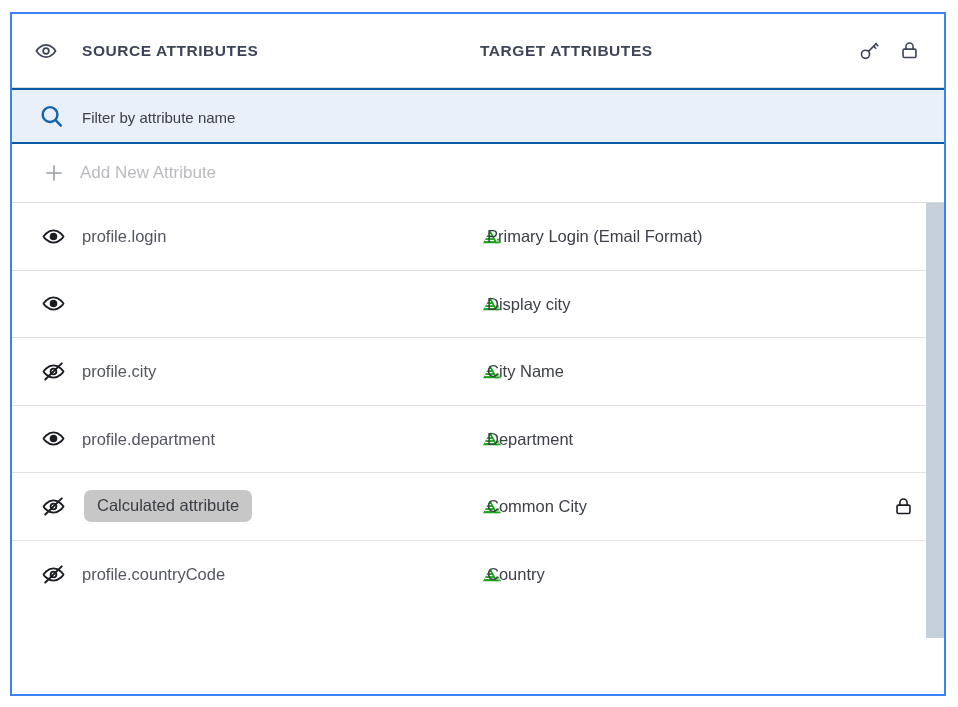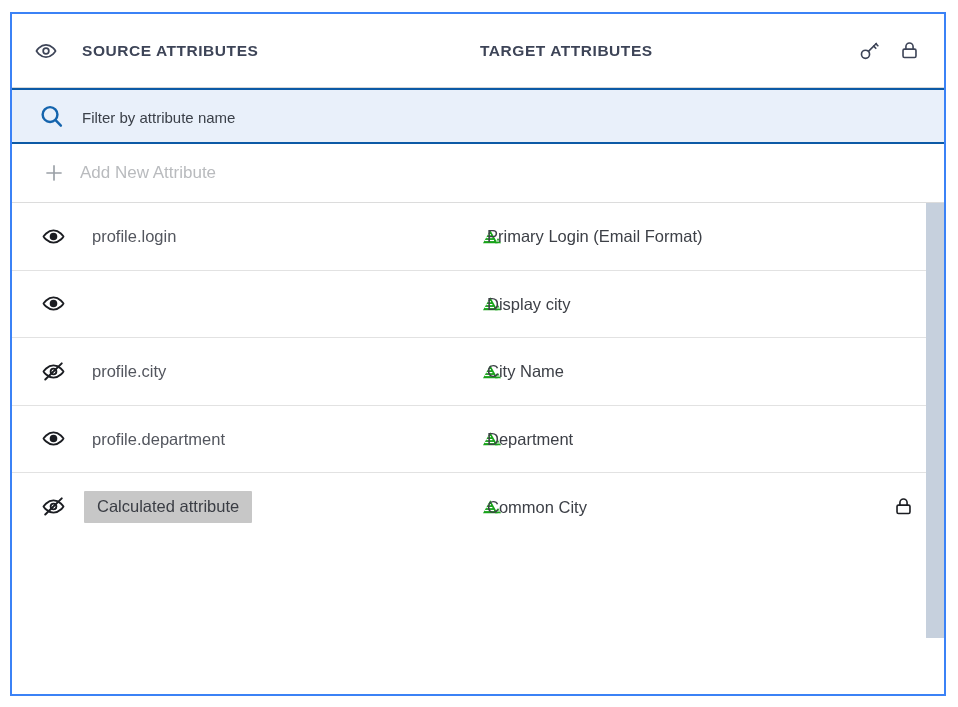--- a/index.html
+++ b/index.html
@@ -186,33 +186,33 @@
     top: 50%;
     transform: translateY(-50%);
     width: 24px;
     height: 24px;
     display: flex;
     align-items: center;
     justify-content: center;
   }
   .row-source {
     position: absolute;
-    left: 80px;
+    left: 70px;
     top: 50%;
     transform: translateY(-50%);
     font-size: 16.5px;
     color: #53565e;
     white-space: nowrap;
   }
   .row-source.chip {
     left: 72px;
     background: #c7c7c7;
     color: #3a3d44;
     padding: 6px 13px 7px 13px;
-    border-radius: 1px;
+    border-radius: 7px;
     font-size: 16.5px;
   }
   .row-mark {
     position: absolute;
     left: 469px;
     top: 50%;
     transform: translateY(-50%);
     width: 21px;
     height: 18px;
     display: flex;
@@ -425,20 +425,41 @@
     </span>
     <span class="row-target">Common City</span>
   <span class="row-lock">
             <svg width="21" height="21" viewBox="0 0 24 24" fill="none" stroke="#1b1d22" stroke-width="1.85" stroke-linecap="round" stroke-linejoin="round">
               <rect x="4.6" y="10.4" width="14.8" height="9.6" rx="1.6"></rect>
               <path d="M7.9 10.4V7.6a4.1 4.1 0 0 1 8.2 0v2.8"></path>
             </svg>
           </span>
         </div>
 
+  <div class="attr-row">
+    <span class="row-vis-icon">
+            <svg width="23" height="23" viewBox="0 0 24 24" fill="none" stroke="#1b1d22" stroke-width="1.95" stroke-linecap="round" stroke-linejoin="round">
+              <path d="M1.6 12S5.4 5.6 12 5.6 22.4 12 22.4 12 18.6 18.4 12 18.4 1.6 12 1.6 12z"></path>
+              <circle cx="12" cy="12" r="3.0"></circle>
+              <path d="M3.4 20.3 20.6 3.5" stroke-width="2.1"></path>
+            </svg>
+          </span>
+    <span class="row-source">profile.countryCode</span>
+    <span class="row-mark">
+      <svg width="20" height="17" viewBox="0 0 20 17" fill="none">
+        <path d="M1 15.3 8.3 2.2l7.4 13.1z" fill="#18a31a"></path>
+        <path d="M13.0 15.3 16.0 9.9l3.0 5.4z" fill="#18a31a"></path>
+        <path d="M2.6 12.5 12.0 12.5" stroke="#ffffff" stroke-width="1.15"></path>
+        <path d="M4.3 9.6 10.4 9.6" stroke="#ffffff" stroke-width="1.15"></path>
+        <path d="M6.1 6.7 9.0 6.7" stroke="#ffffff" stroke-width="1.1"></path>
+        <path d="M14.2 13.0 18.2 13.0" stroke="#ffffff" stroke-width="1.0"></path>
+      </svg>
+    </span>
+    <span class="row-target">Country</span>
+  </div>
 </div>
 
     <div class="scroll-track">
       <div class="scroll-thumb"></div>
     </div>
   </div>
 
 </div>
 
 </body></html>

